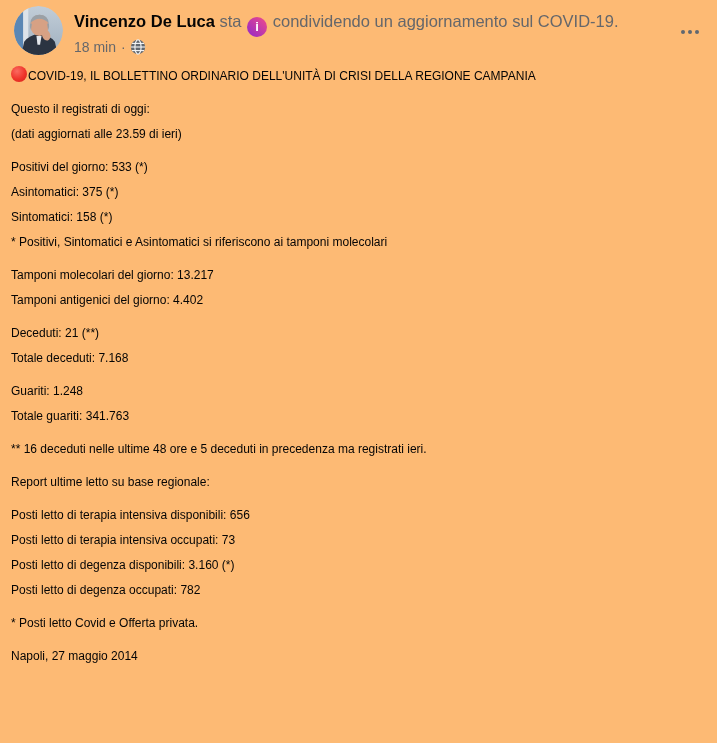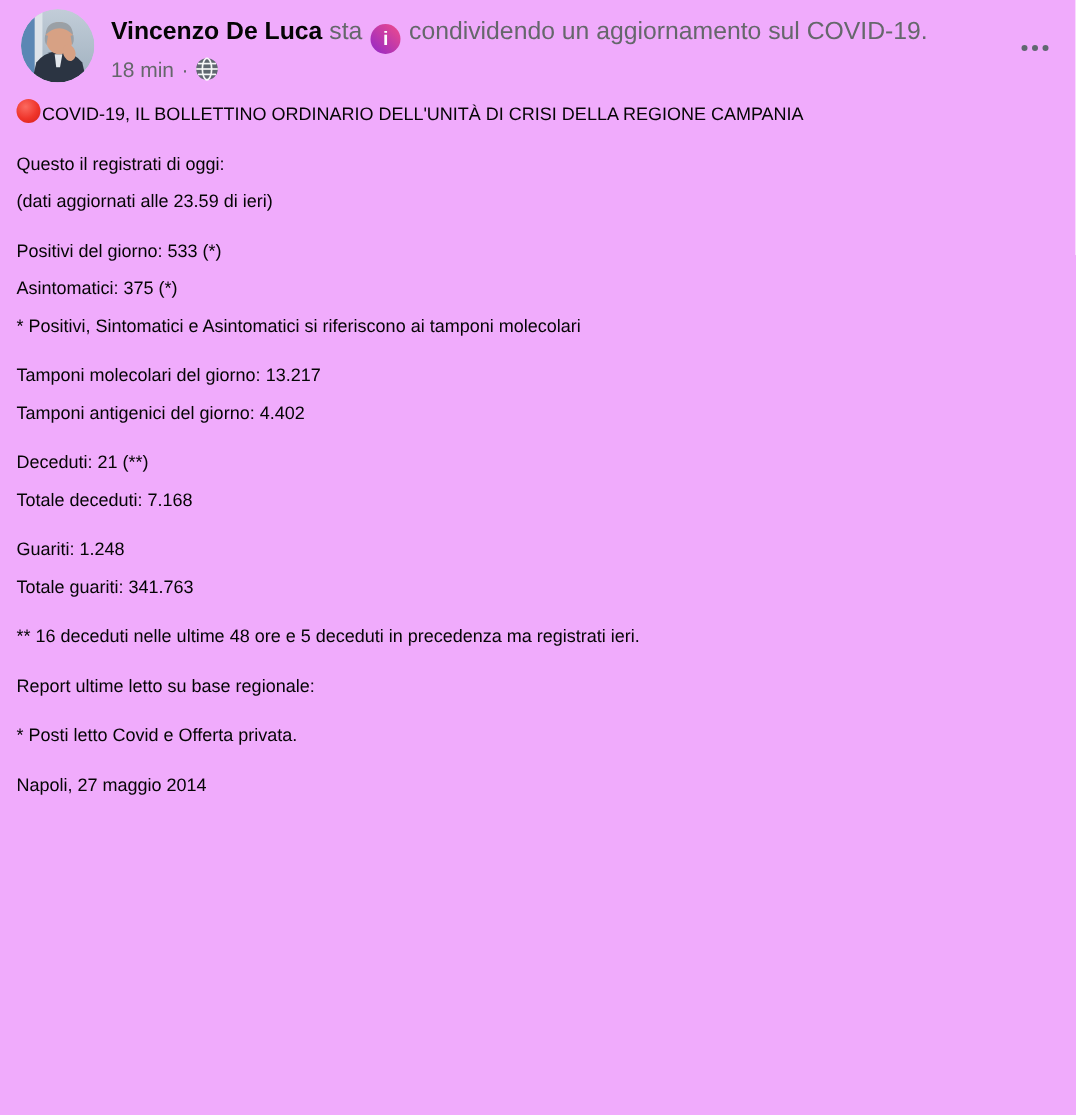--- a/index.html
+++ b/index.html
@@ -7,21 +7,21 @@
   body {
     font-family: "Liberation Sans", sans-serif;
     width: 717px;
     height: 743px;
     overflow: hidden;
   }
   .post-card {
     position: relative;
     width: 717px;
     height: 743px;
-    background: #f0abfc;
+    background: #fdba74;
   }
   
   .post-header {
     display: flex;
     align-items: flex-start;
     padding: 6px 52px 0 14px;
     position: relative;
   }
   .avatar {
     width: 49px;
@@ -173,20 +173,21 @@
     <p class="para"><span class="red-dot"></span><span>COVID-19, IL BOLLETTINO ORDINARIO DELL'UNITÀ DI CRISI DELLA REGIONE CAMPANIA</span></p>
 
     <p class="para">
       <span style="display:block">Questo il registrati di oggi:</span>
       <span style="display:block">(dati aggiornati alle 23.59 di ieri)</span>
     </p>
 
     <p class="para">
       <span style="display:block">Positivi del giorno: 533 (*)</span>
       <span style="display:block">Asintomatici: 375 (*)</span>
+      <span style="display:block">Sintomatici: 158 (*)</span>
       <span style="display:block">* Positivi, Sintomatici e Asintomatici si riferiscono ai tamponi molecolari</span>
     </p>
 
     <p class="para">
       <span style="display:block">Tamponi molecolari del giorno: 13.217</span>
       <span style="display:block">Tamponi antigenici del giorno: 4.402</span>
     </p>
 
     <p class="para">
       <span style="display:block">Deceduti: 21 (**)</span>
@@ -199,20 +200,26 @@
     </p>
 
     <p class="para">
       <span style="display:block">** 16 deceduti nelle ultime 48 ore e 5 deceduti in precedenza ma registrati ieri.</span>
     </p>
 
     <p class="para">
       <span style="display:block">Report ultime letto su base regionale:</span>
     </p>
 
+    <p class="para">
+      <span style="display:block">Posti letto di terapia intensiva disponibili: 656</span>
+      <span style="display:block">Posti letto di terapia intensiva occupati: 73</span>
+      <span style="display:block">Posti letto di degenza disponibili: 3.160 (*)</span>
+      <span style="display:block">Posti letto di degenza occupati: 782</span>
+    </p>
 
     <p class="para">
       <span style="display:block">* Posti letto Covid e Offerta privata.</span>
     </p>
 
     <p class="para">
       <span style="display:block">Napoli, 27 maggio 2014</span>
     </p>
 
   </div>

